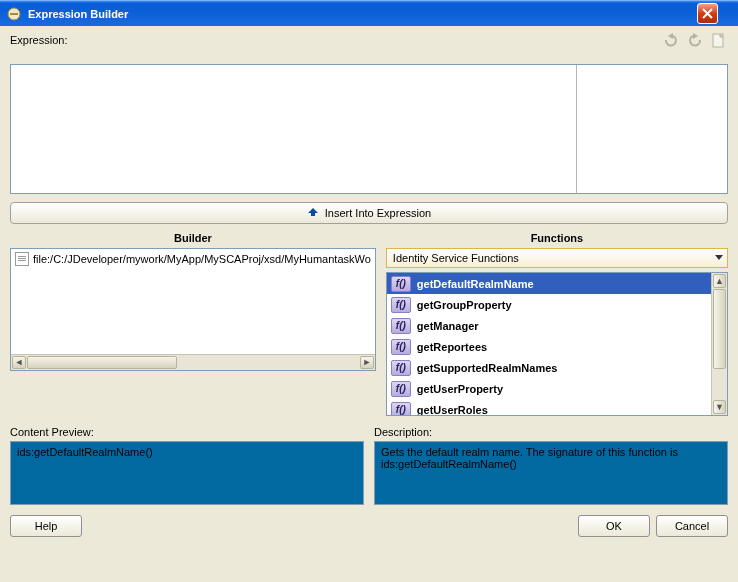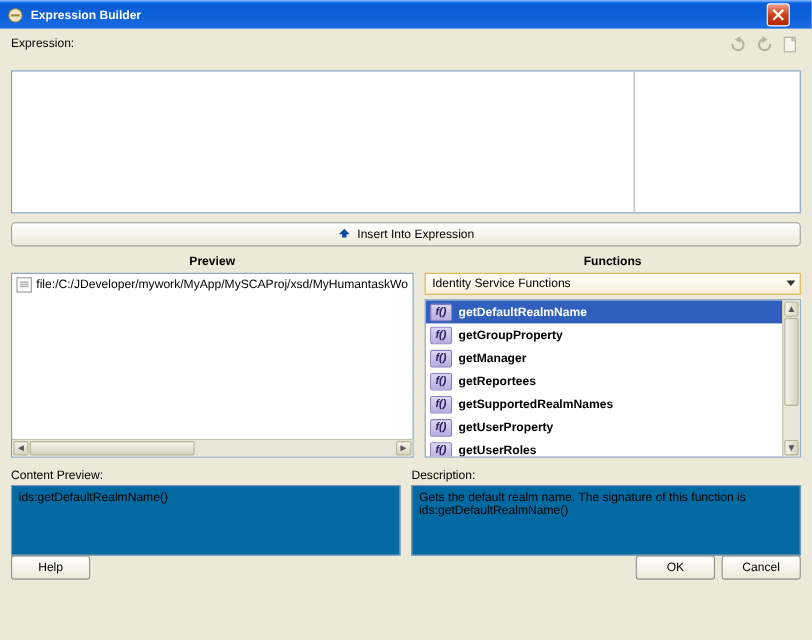--- a/index.html
+++ b/index.html
@@ -44,21 +44,21 @@
     display: flex; align-items: center; justify-content: center;
     cursor: pointer;
   }
   .insertbtn .chev { margin-right: 6px; color:#0a4aa5; font-size:12px; }
 
   .cols { display:flex; gap:10px; margin-top:8px; }
   .col { flex:1; display:flex; flex-direction:column; }
   .colhdr { font-weight:bold; text-align:center; margin-bottom:4px; }
 
   .schemabox {
-    border:1px solid #7f9db9; background:white; height:168px; overflow:hidden;
+    border:1px solid #7f9db9; background:white; height:123px; overflow:hidden;
     display:flex; flex-direction:column;gap:16px;
   }
   .schemaitem { display:flex; align-items:center; padding:3px 4px; white-space:nowrap; }
   .schemaitem .ficon { width:14px; height:14px; margin-right:4px; display:inline-block; border:1px solid #999; background:white; }
   .schemaitem .ficon::after { content:''; display:block; width:8px; height:1px; background:#999; margin:3px 0 0 2px; box-shadow:0 2px 0 #999, 0 4px 0 #999; }
   .hscroll { height:16px; background:#e8e5d7; border-top:1px solid #c8c4b4; margin-top:auto; position:relative; }
   .hscroll .thumb { position:absolute; left:16px; top:1px; height:13px; width:150px; background:linear-gradient(#f6f4eb,#d8d3bf); border:1px solid #b8b398; border-radius:2px; }
   .hscroll .arrL, .hscroll .arrR { position:absolute; top:1px; width:14px; height:13px; background:linear-gradient(#f6f4eb,#d8d3bf); border:1px solid #b8b398; border-radius:2px; font-size:9px; line-height:11px; text-align:center; color:#555;}
   .hscroll .arrL{left:1px;} .hscroll .arrR{right:1px;}
 
@@ -88,21 +88,21 @@
   .vscroll .thumb { position:absolute; top:16px; left:1px; width:13px; height:80px; background:linear-gradient(90deg,#f6f4eb,#d8d3bf); border:1px solid #b8b398; border-radius:2px; }
   .vscroll .arrT, .vscroll .arrB { position:absolute; left:1px; width:13px; height:14px; background:linear-gradient(90deg,#f6f4eb,#d8d3bf); border:1px solid #b8b398; border-radius:2px; font-size:9px; text-align:center; color:#555; line-height:12px;}
   .vscroll .arrT{top:1px;} .vscroll .arrB{bottom:1px;}
 
   .bottomcols { display:flex; gap:10px; margin-top:10px; }
   .bcol { flex:1; }
   .previewbox, .descbox {
     border:1px solid #7f9db9; background:#0369a1; height:64px; padding:4px 6px;
   }
 
-  .btnrow { display:flex; align-items:center; }
+  .btnrow { display:flex; margin-top:10px; align-items:center; }
   .btnrow .spacer { flex:1; }
   button.std {
     height:22px; min-width:72px; padding:0 10px;
     background:linear-gradient(to bottom,#fff,#ece9d8);
     border:1px solid #909090; border-radius:3px; cursor:pointer;
     font-size:11px;
   }
 </style>
 </head>
 <body>
@@ -157,21 +157,21 @@
     <span class="chev">
       <svg width="12" height="10" viewBox="0 0 12 10">
           <path d="M6 1 L1 6 L4 6 L4 9 L8 9 L8 6 L11 6 Z" fill="#0a4aa5"></path>
         </svg>
     </span>
     <span>Insert Into Expression</span>
   </div>
 
   <div class="cols">
     <div class="col">
-      <div class="colhdr">Preview</div>
+      <div class="colhdr">Builder</div>
       <div class="schemabox">
         <div class="schemaitem">
           <span class="ficon"></span>
           <span>file:/C:/JDeveloper/mywork/MyApp/MySCAProj/xsd/MyHumantaskWo</span>
         </div>
         <div class="hscroll">
           <div class="arrL">◄</div>
           <div class="thumb"></div>
           <div class="arrR">►</div>
         </div>

